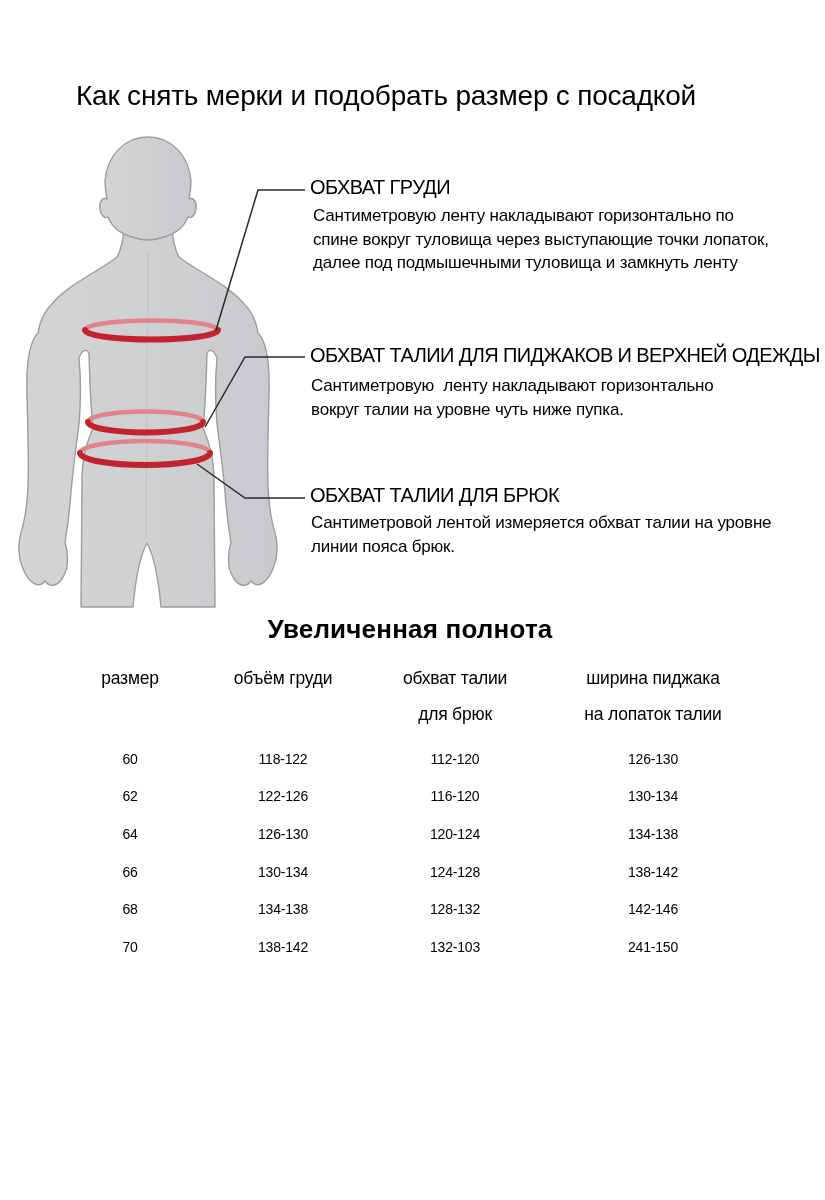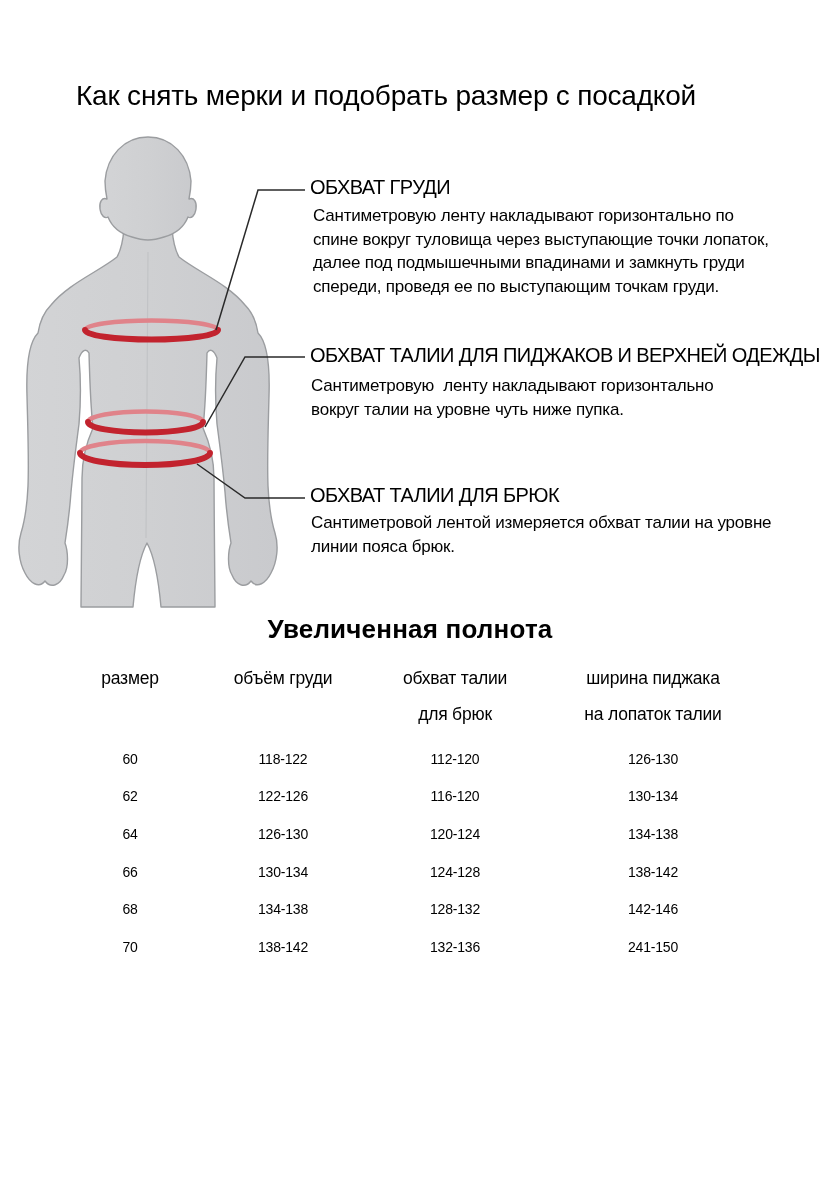--- a/index.html
+++ b/index.html
@@ -114,22 +114,21 @@
 
     <path d="M 216,330 L 258,190 L 305,190" fill="none" stroke="#2a2a2a" stroke-width="1.5"></path>
     <path d="M 205,427 L 245,357 L 305,357" fill="none" stroke="#2a2a2a" stroke-width="1.5"></path>
     <path d="M 197,464 L 245,498 L 305,498" fill="none" stroke="#2a2a2a" stroke-width="1.5"></path>
   </svg>
 
   <div class="m-heading" style="left:310px;top:176px;">ОБХВАТ ГРУДИ</div>
   <div class="m-body" style="left:313px;top:204px;">
     <div>Сантиметровую ленту накладывают горизонтально по</div>
     <div>спине вокруг туловища через выступающие точки лопаток,</div>
-    <div>далее под подмышечными впадинами и замкнуть груди</div>
-    <div>спереди, проведя ее по выступающим точкам груди.</div>
+    <div>далее под подмышечными туловища и замкнуть ленту</div>
   </div>
 
   <div class="m-heading" style="left:310px;top:344px;">ОБХВАТ ТАЛИИ ДЛЯ ПИДЖАКОВ И ВЕРХНЕЙ ОДЕЖДЫ</div>
   <div class="m-body" style="left:311px;top:374px;">
     <div>Сантиметровую  ленту накладывают горизонтально</div>
     <div>вокруг талии на уровне чуть ниже пупка.</div>
   </div>
 
   <div class="m-heading" style="left:310px;top:484px;">ОБХВАТ ТАЛИИ ДЛЯ БРЮК</div>
   <div class="m-body" style="left:311px;top:511px;">
@@ -181,18 +180,18 @@
       </div>
       <div class="trow">
         <div class="tcell c0">68</div>
         <div class="tcell c1">134-138</div>
         <div class="tcell c2">128-132</div>
         <div class="tcell c3">142-146</div>
       </div>
       <div class="trow">
         <div class="tcell c0">70</div>
         <div class="tcell c1">138-142</div>
-        <div class="tcell c2">132-136</div>
+        <div class="tcell c2">132-103</div>
         <div class="tcell c3">241-150</div>
       </div>
     </div>
 
 </div>
 
 </body></html>

